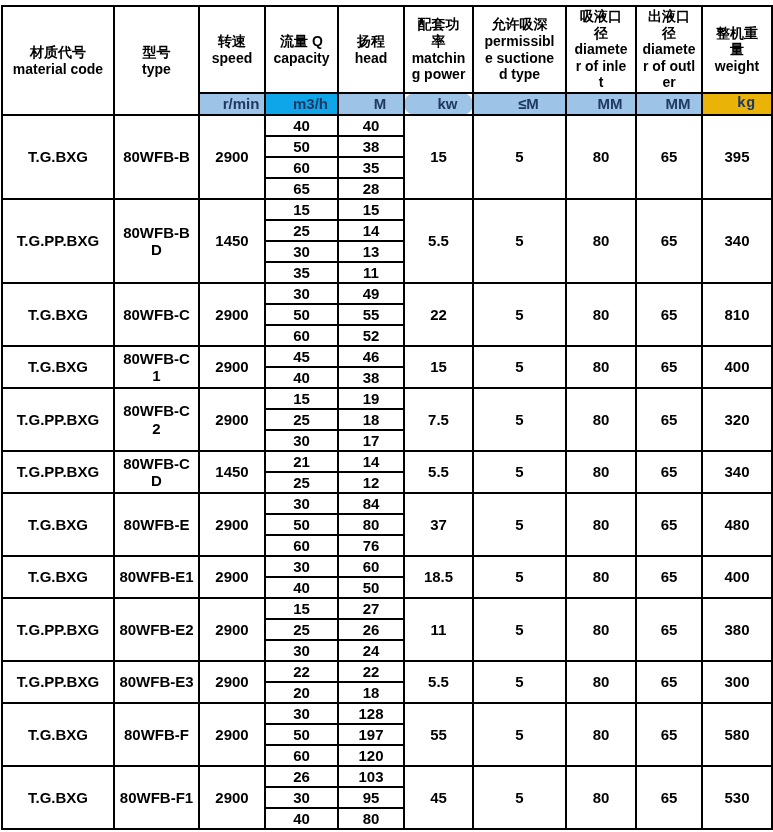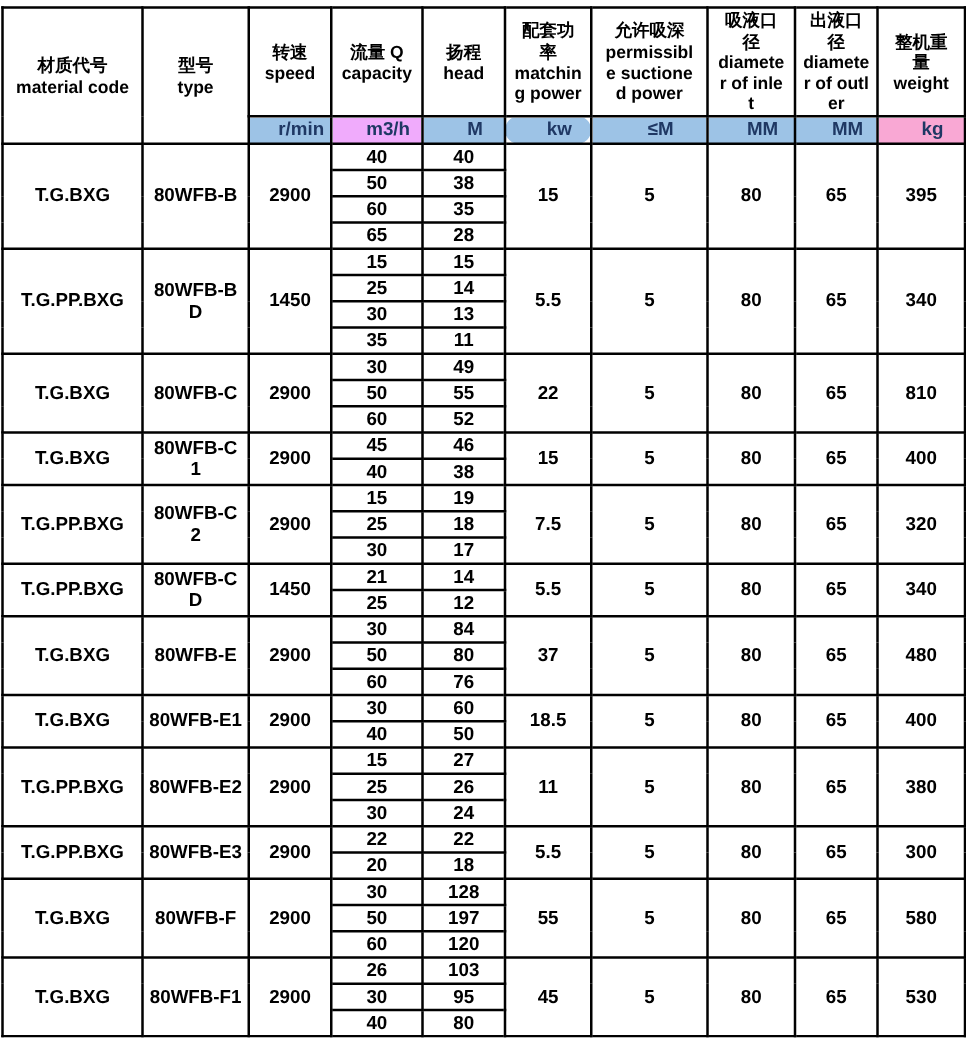--- a/index.html
+++ b/index.html
@@ -83,44 +83,44 @@
 capacity</th>
       <th>扬程
 head</th>
       <th>配套功
 率
 matchin
 g power</th>
       <th>允许吸深
 permissibl
 e suctione
-d power</th>
+d type</th>
       <th>吸液口
 径
 diamete
 r of inle
 t</th>
       <th>出液口
 径
 diamete
 r of outl
 er</th>
       <th>整机重
 量
 weight</th>
     </tr>
     <tr class="units">
       <th style="background: rgb(157, 195, 230); color: rgb(31, 56, 100);">r/min</th>
-      <th style="background: #f0abfc; color: rgb(31, 56, 100);">m3/h</th>
+      <th style="background: #0ea5e9; color: rgb(31, 56, 100);">m3/h</th>
       <th style="background: rgb(157, 195, 230); color: rgb(31, 56, 100);">M</th>
       <th style="background: rgb(157, 195, 230); color: rgb(31, 56, 100); border-radius: 11px;">kw</th>
       <th style="background: rgb(157, 195, 230); color: rgb(31, 56, 100);">≤M</th>
       <th style="background: rgb(157, 195, 230); color: rgb(31, 56, 100);">MM</th>
       <th style="background: rgb(157, 195, 230); color: rgb(31, 56, 100);">MM</th>
-      <th style="background: #f9a8d4; color: rgb(31, 56, 100);">kg</th>
+      <th style="background: #eab308; color: rgb(31, 56, 100); font-family: Liberation Mono, monospace;">kg</th>
     </tr>
   </thead>
   <tbody>
       <tr class="group-start">
         <td class="merged" rowspan="4">T.G.BXG</td>
         <td class="merged" rowspan="4">80WFB-B</td>
         <td class="merged" rowspan="4">2900</td>
         <td class="sub">40</td>
         <td class="sub">40</td>
         <td class="merged" rowspan="4">15</td>

